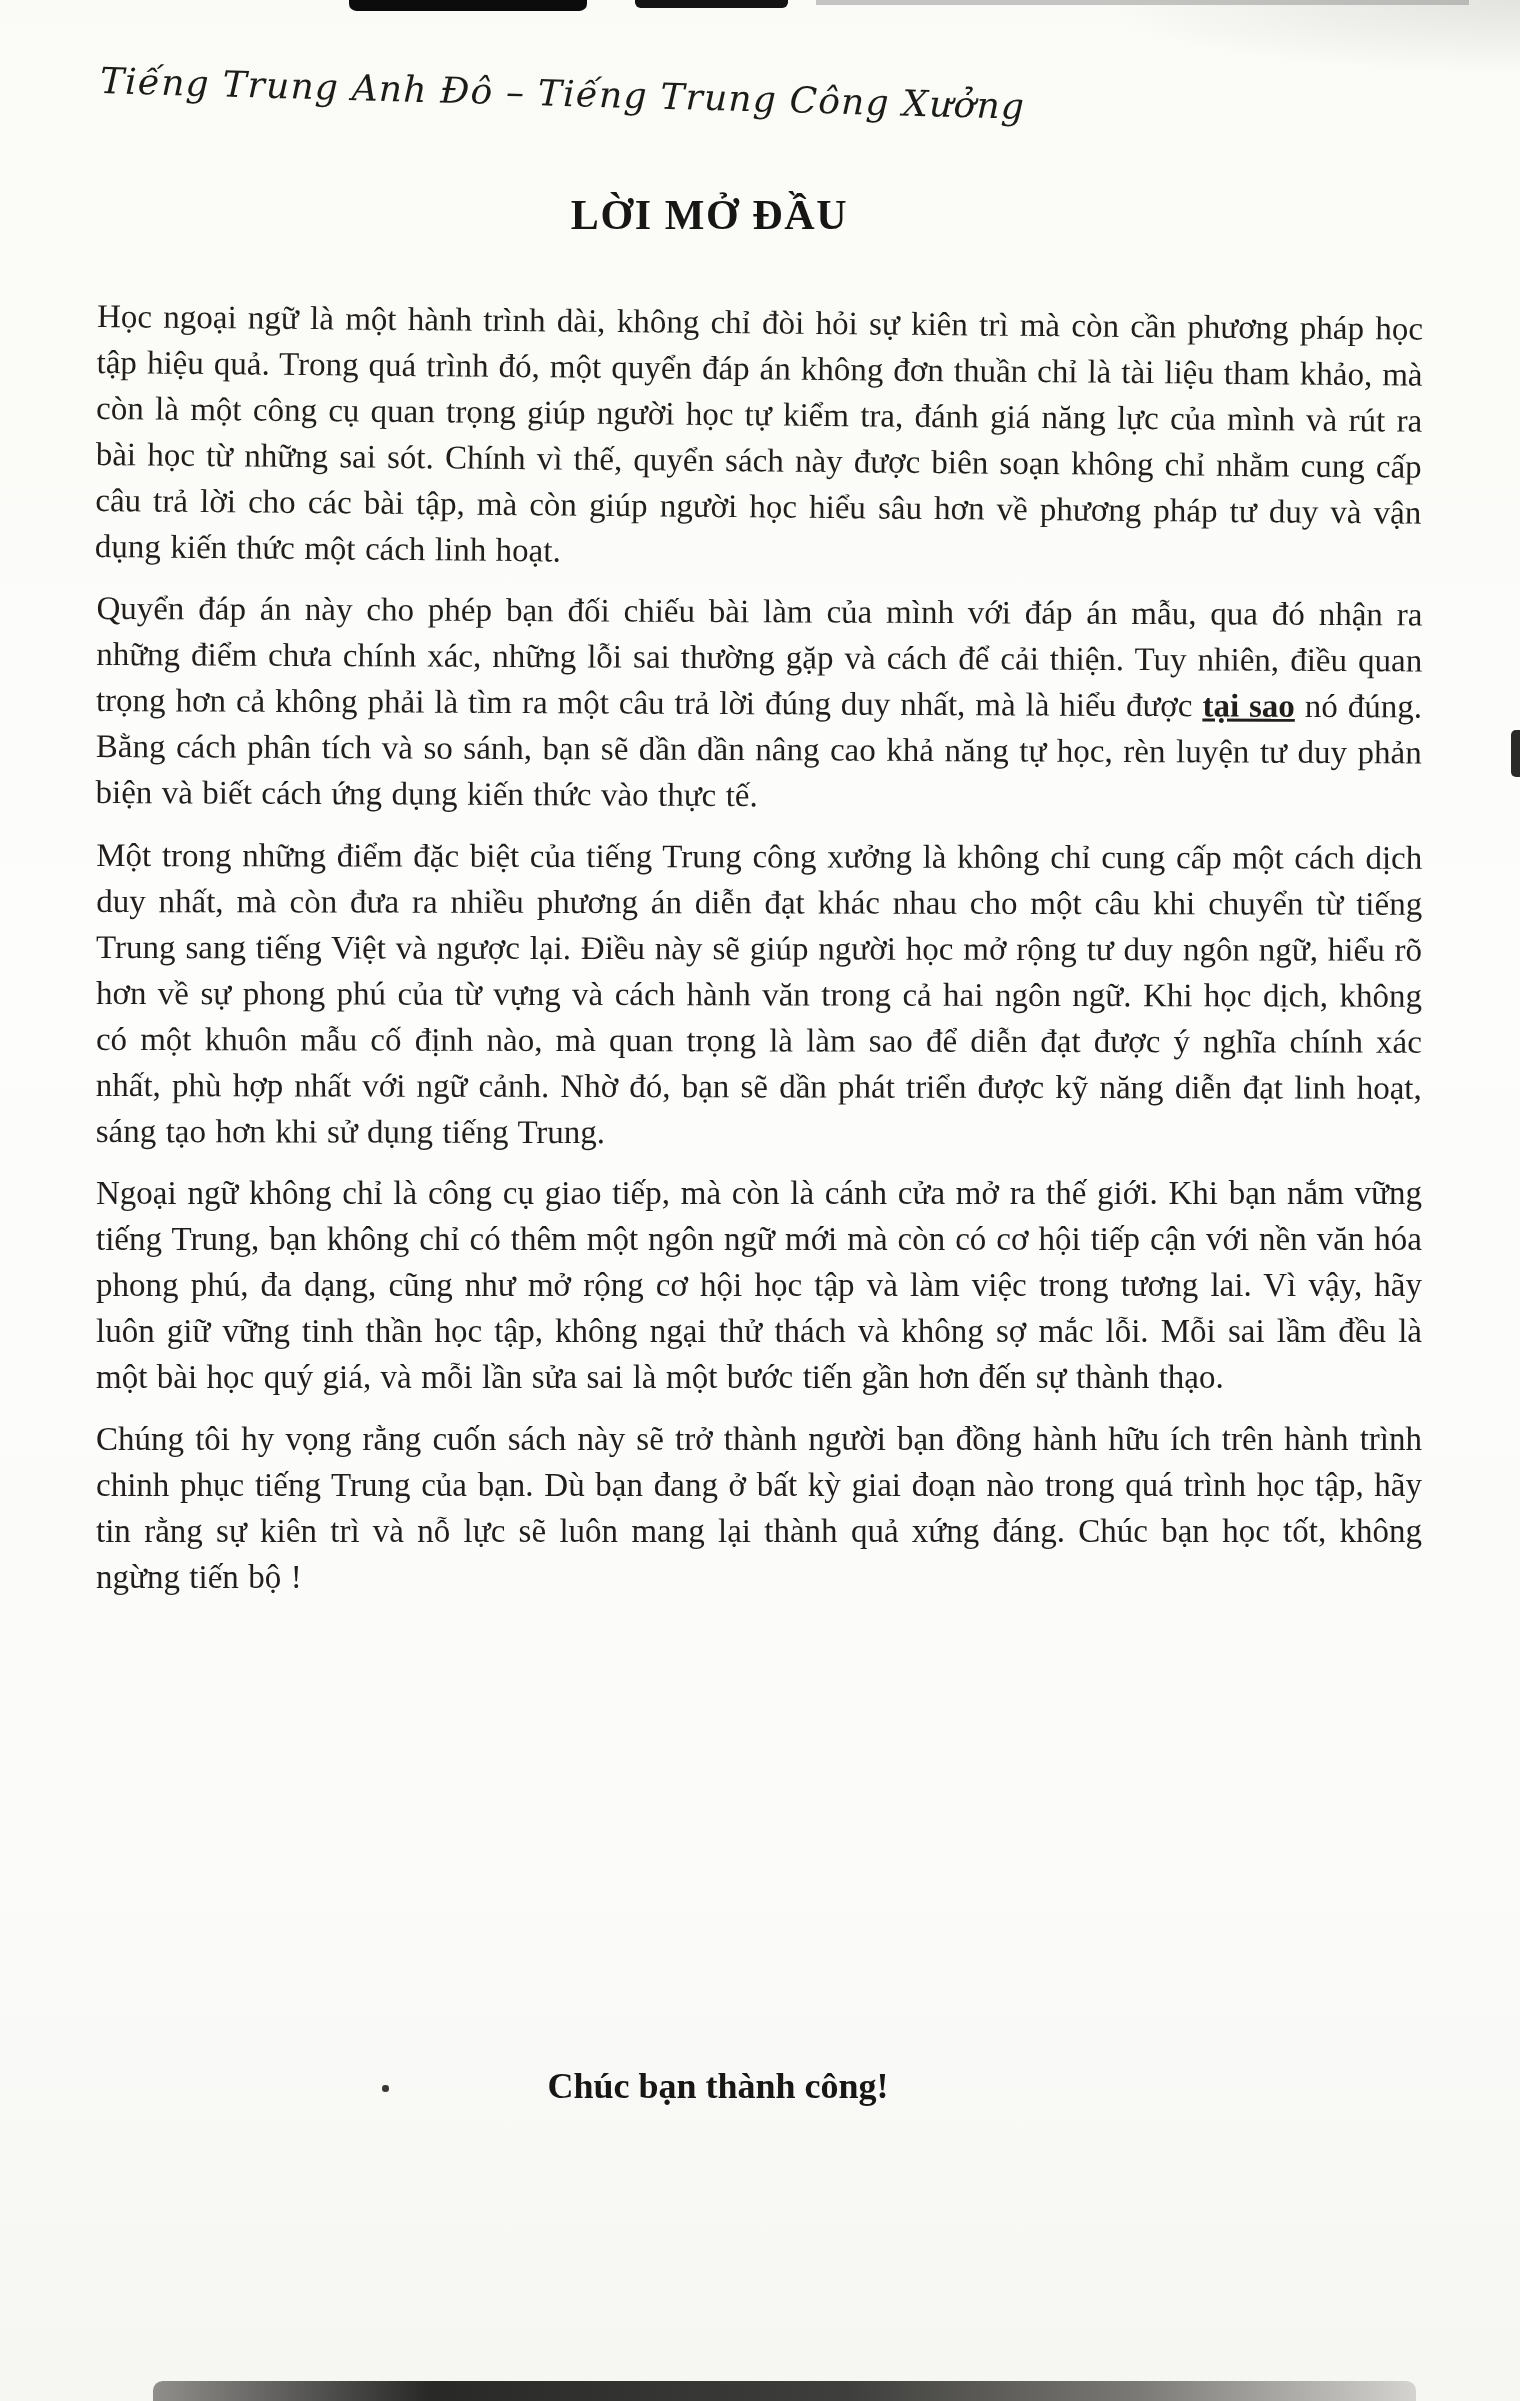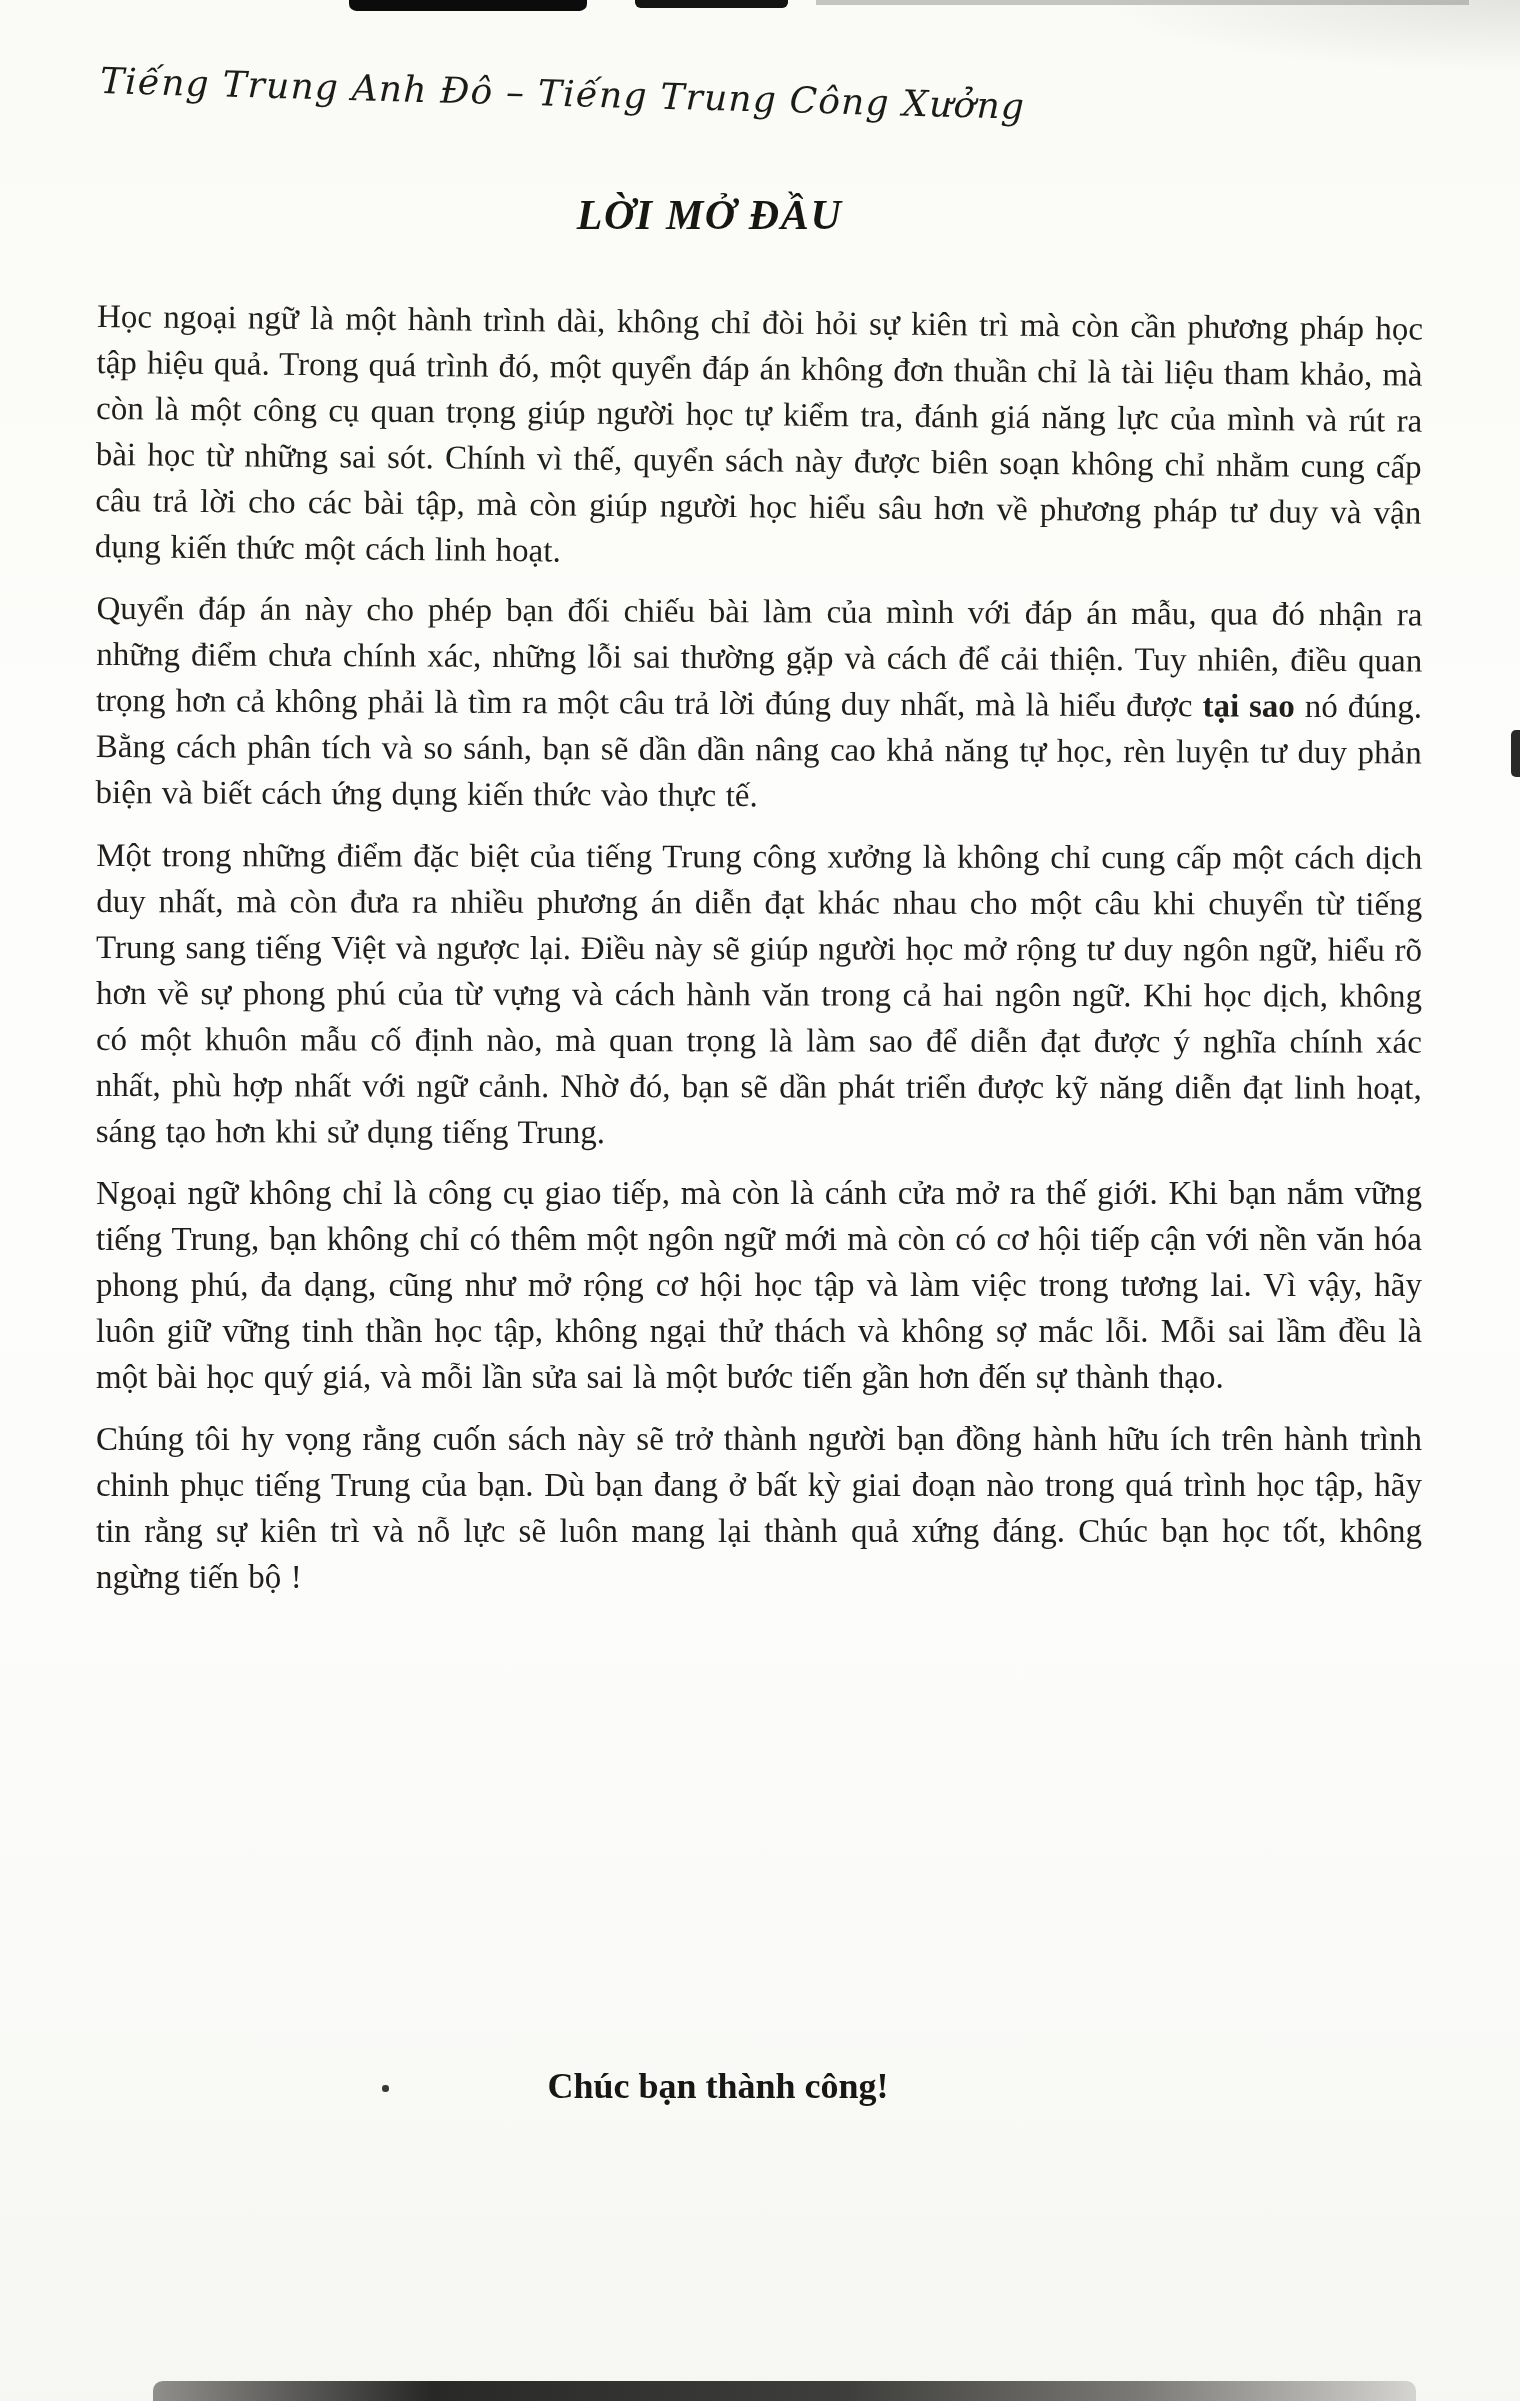--- a/index.html
+++ b/index.html
@@ -39,38 +39,37 @@
   .page-title {
     position: absolute;
     top: 191px;
     left: 0;
     width: 1419px;
     text-align: center;
     font-size: 42px;
     font-weight: bold;
     letter-spacing: 1.6px;
     color: #181614;
-    font-style: italic;
   }
   .body-text {
     position: absolute;
     top: 293px;
     left: 96px;
     width: 1326px;
     font-size: 33px;
     line-height: 46px;
     text-align: justify;
     word-spacing: 1.2px;
     color: #211e1c;
   }
   .body-text p { margin-bottom: 16.3px; transform-origin: left center; }
   .tilt-a { transform: rotate(0.55deg); }
   .tilt-b { transform: rotate(0.28deg); }
   .tilt-c { transform: rotate(0.12deg); }
-  .body-text strong { font-weight: bold; }
+  .body-text strong { font-weight: bold; text-decoration: underline; }
   .closing-line {
     position: absolute;
     top: 2065px;
     left: 0;
     width: 1436px;
     text-align: center;
     font-size: 36px;
     font-weight: bold;
     color: #181614;
   }

